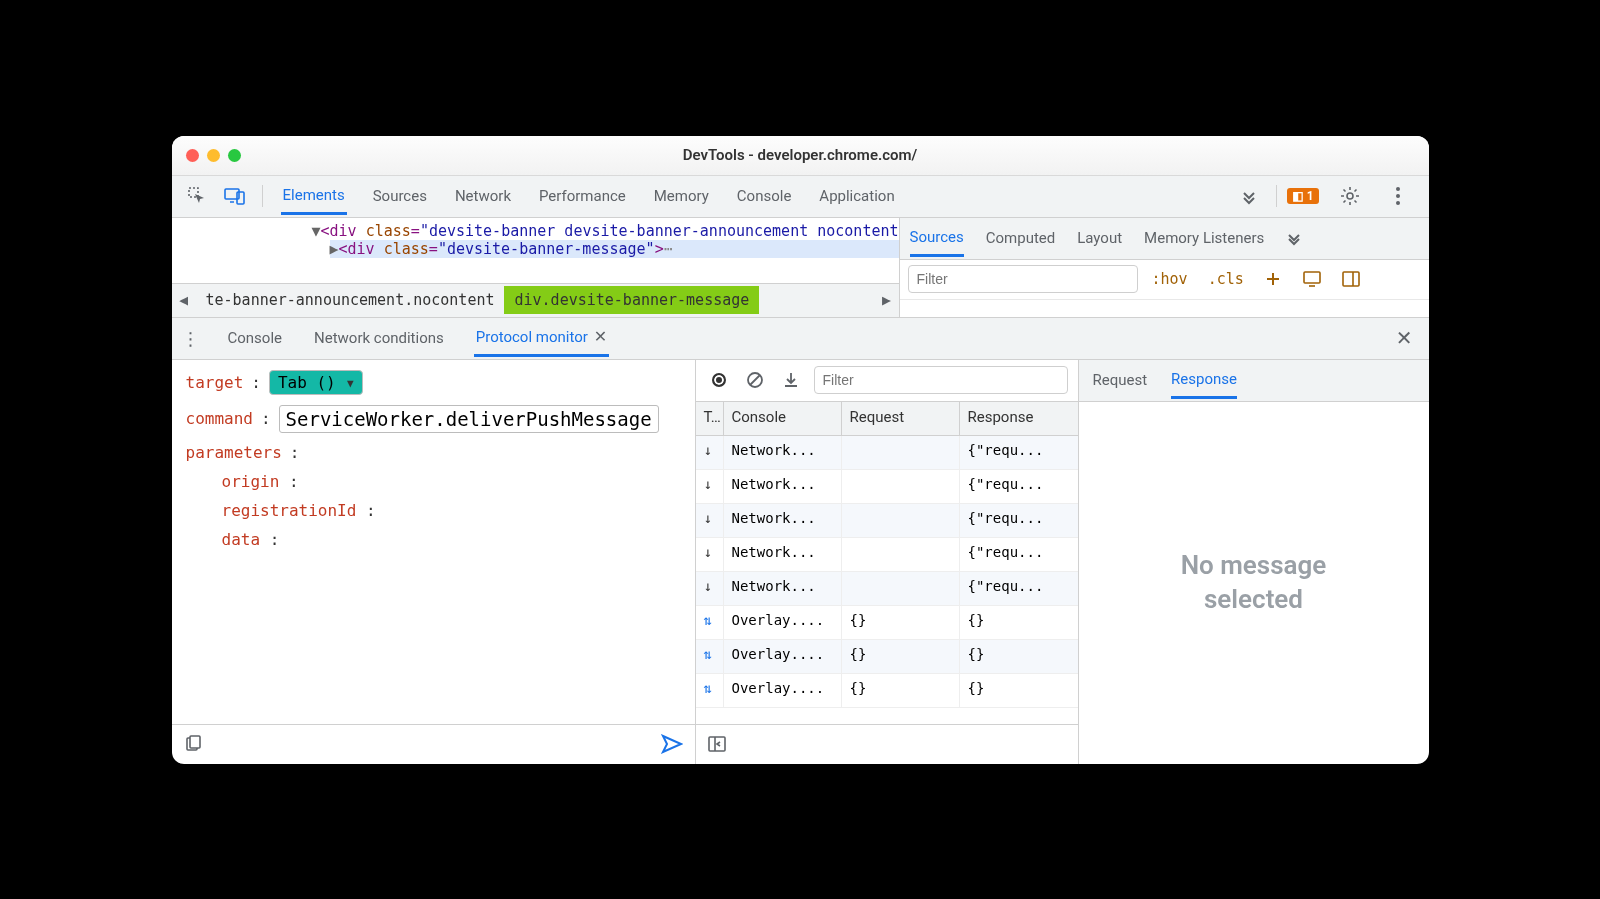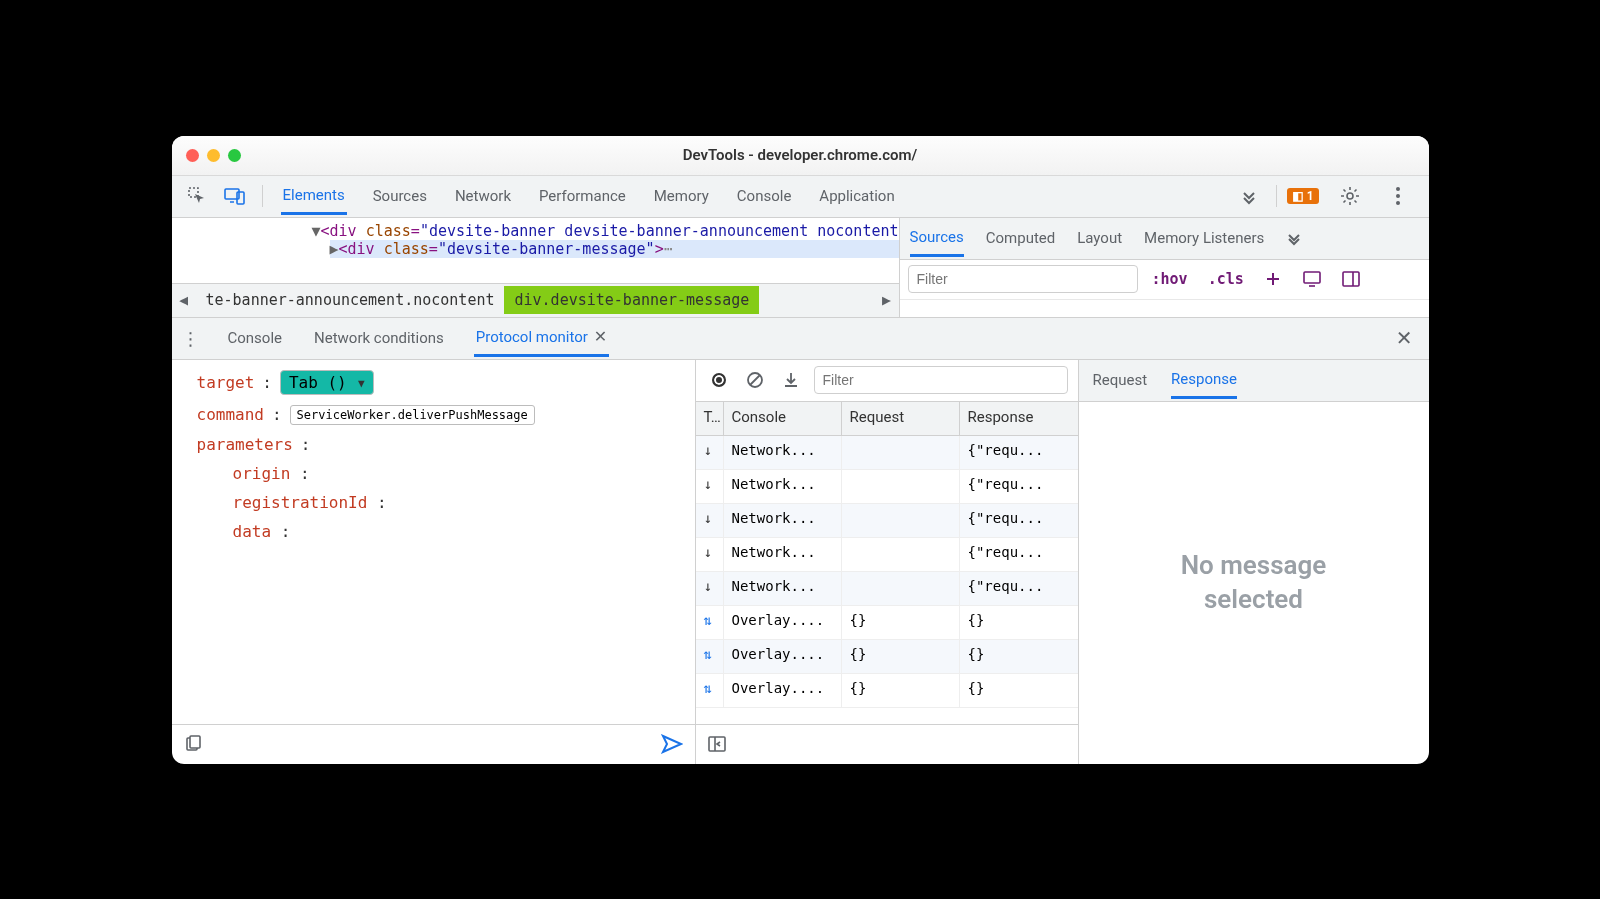--- a/index.html
+++ b/index.html
@@ -75,43 +75,43 @@
   .bc-item { padding: 5px 10px; white-space:nowrap; color:#333; }
   .bc-item.sel { background:#84cc16; }
   .bc-scroll { display:flex; overflow:hidden; flex:1; }
 
   .styles-side { flex:1; display:flex; flex-direction:column; }
   .styles-tabs { height:42px; border-bottom:1px solid #d0d0d0; background:#f1f3f4; display:flex; align-items:center; padding:0 10px; gap:22px; }
   .styles-tab { color:#5f6368; padding:8px 0; cursor:pointer; }
   .styles-tab.active { color:#1a73e8; border-bottom:3px solid #1a73e8; }
   .styles-toolbar { height:40px; display:flex; align-items:center; gap:8px; padding: 4px 8px; border-bottom:1px solid #e8e8e8; }
   .styles-filter { flex:0 0 230px; height:28px; border:1px solid #cfcfcf; border-radius:4px; padding:0 8px; color:#888; font-size:14px; }
-  .styles-tbtn { color:#701a75; padding:0 6px; cursor:pointer; font-family:Menlo,monospace;font-weight:bold; }
+  .styles-tbtn { color:#a16207; padding:0 6px; cursor:pointer; font-family:Menlo,monospace; }
 
   
   .drawer { flex:1; display:flex; flex-direction:column; min-height:0; }
   .drawer-tabs { height:42px; background:#f1f3f4; border-bottom:1px solid #d0d0d0; display:flex; align-items:center; padding:0 6px; gap:22px; }
   .drawer-tabs .more { width:26px; text-align:center; color:#5f6368; cursor:pointer; font-size:18px; }
   .drawer-tab { color:#5f6368; padding:8px 2px; cursor:pointer; display:flex; align-items:center; gap:6px; }
   .drawer-tab.active { color:#1a73e8; border-bottom:3px solid #1a73e8; }
   .drawer-close-x { color:#5f6368; cursor:pointer; font-size:16px; }
   .drawer-tabs .spacer { flex:1; }
   .drawer-right-x { color:#5f6368; cursor:pointer; padding:0 10px; font-size:20px; }
 
   .drawer-body { flex:1; display:flex; min-height:0; }
 
   
   .cmd-pane { flex:0 0 524px; border-right:1px solid #d0d0d0; display:flex; flex-direction:column; font-family:Menlo,monospace; font-size:16px; }
-  .cmd-form { flex:1; padding:10px 25px; overflow:auto; }
+  .cmd-form { flex:1; padding:10px 14px; overflow:auto; }
   .cmd-row { display:flex; align-items:center; gap:8px; margin-bottom:10px; }
   .key { color:#c23b22; }
   .colon { color:#333; }
   .select-wrap { border:1px solid #bcbcbc; border-radius:4px; padding:2px 26px 2px 8px; position:relative; background:#14b8a6; cursor:pointer; }
   .select-wrap::after { content:"▼"; position:absolute; right:8px; font-size:11px; color:#333; top:6px; }
-  .text-input { border:1px solid #bcbcbc; border-radius:3px; padding:2px 6px; font-family:Menlo,monospace; font-size:12px; }
+  .text-input { border:1px solid #bcbcbc; border-radius:3px; padding:2px 6px; font-family:Menlo,monospace; font-size:19px; }
   .param { padding-left:36px; margin-bottom:10px; }
   .ph { color:#9aa0a6; }
   .cmd-footer { height:40px; border-top:1px solid #d0d0d0; display:flex; align-items:center; justify-content:space-between; padding:0 12px; }
   .footer-icon { color:#5f6368; cursor:pointer; }
   .send-icon { color:#1a73e8; cursor:pointer; }
 
   
   .msg-pane { flex:1; display:flex; flex-direction:column; border-right:1px solid #d0d0d0; min-width:0; }
   .msg-toolbar { height:42px; display:flex; align-items:center; gap:10px; padding:0 10px; border-bottom:1px solid #d0d0d0; }
   .tb-btn { width:26px; height:26px; display:flex; align-items:center; justify-content:center; color:#5f6368; cursor:pointer; }

